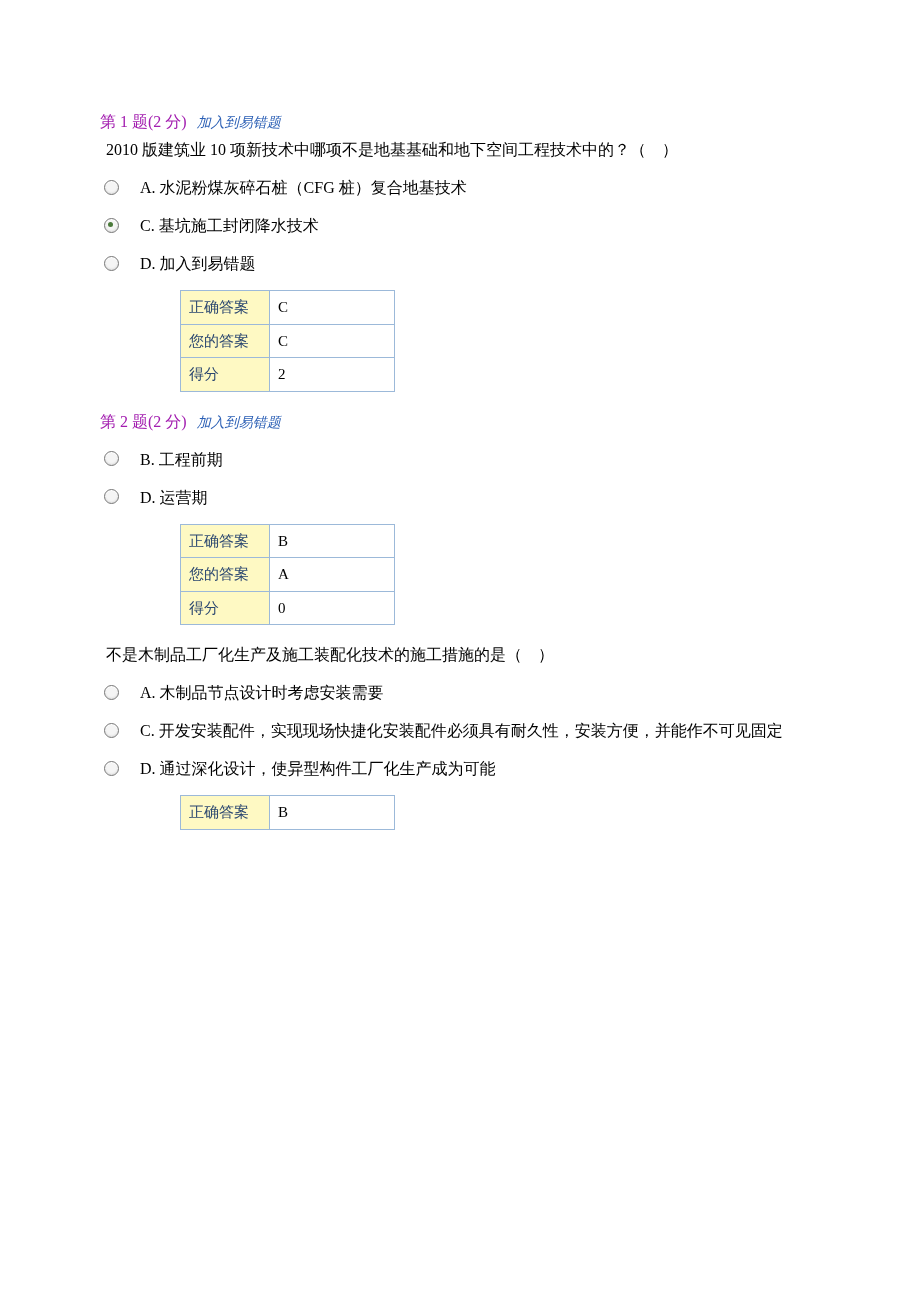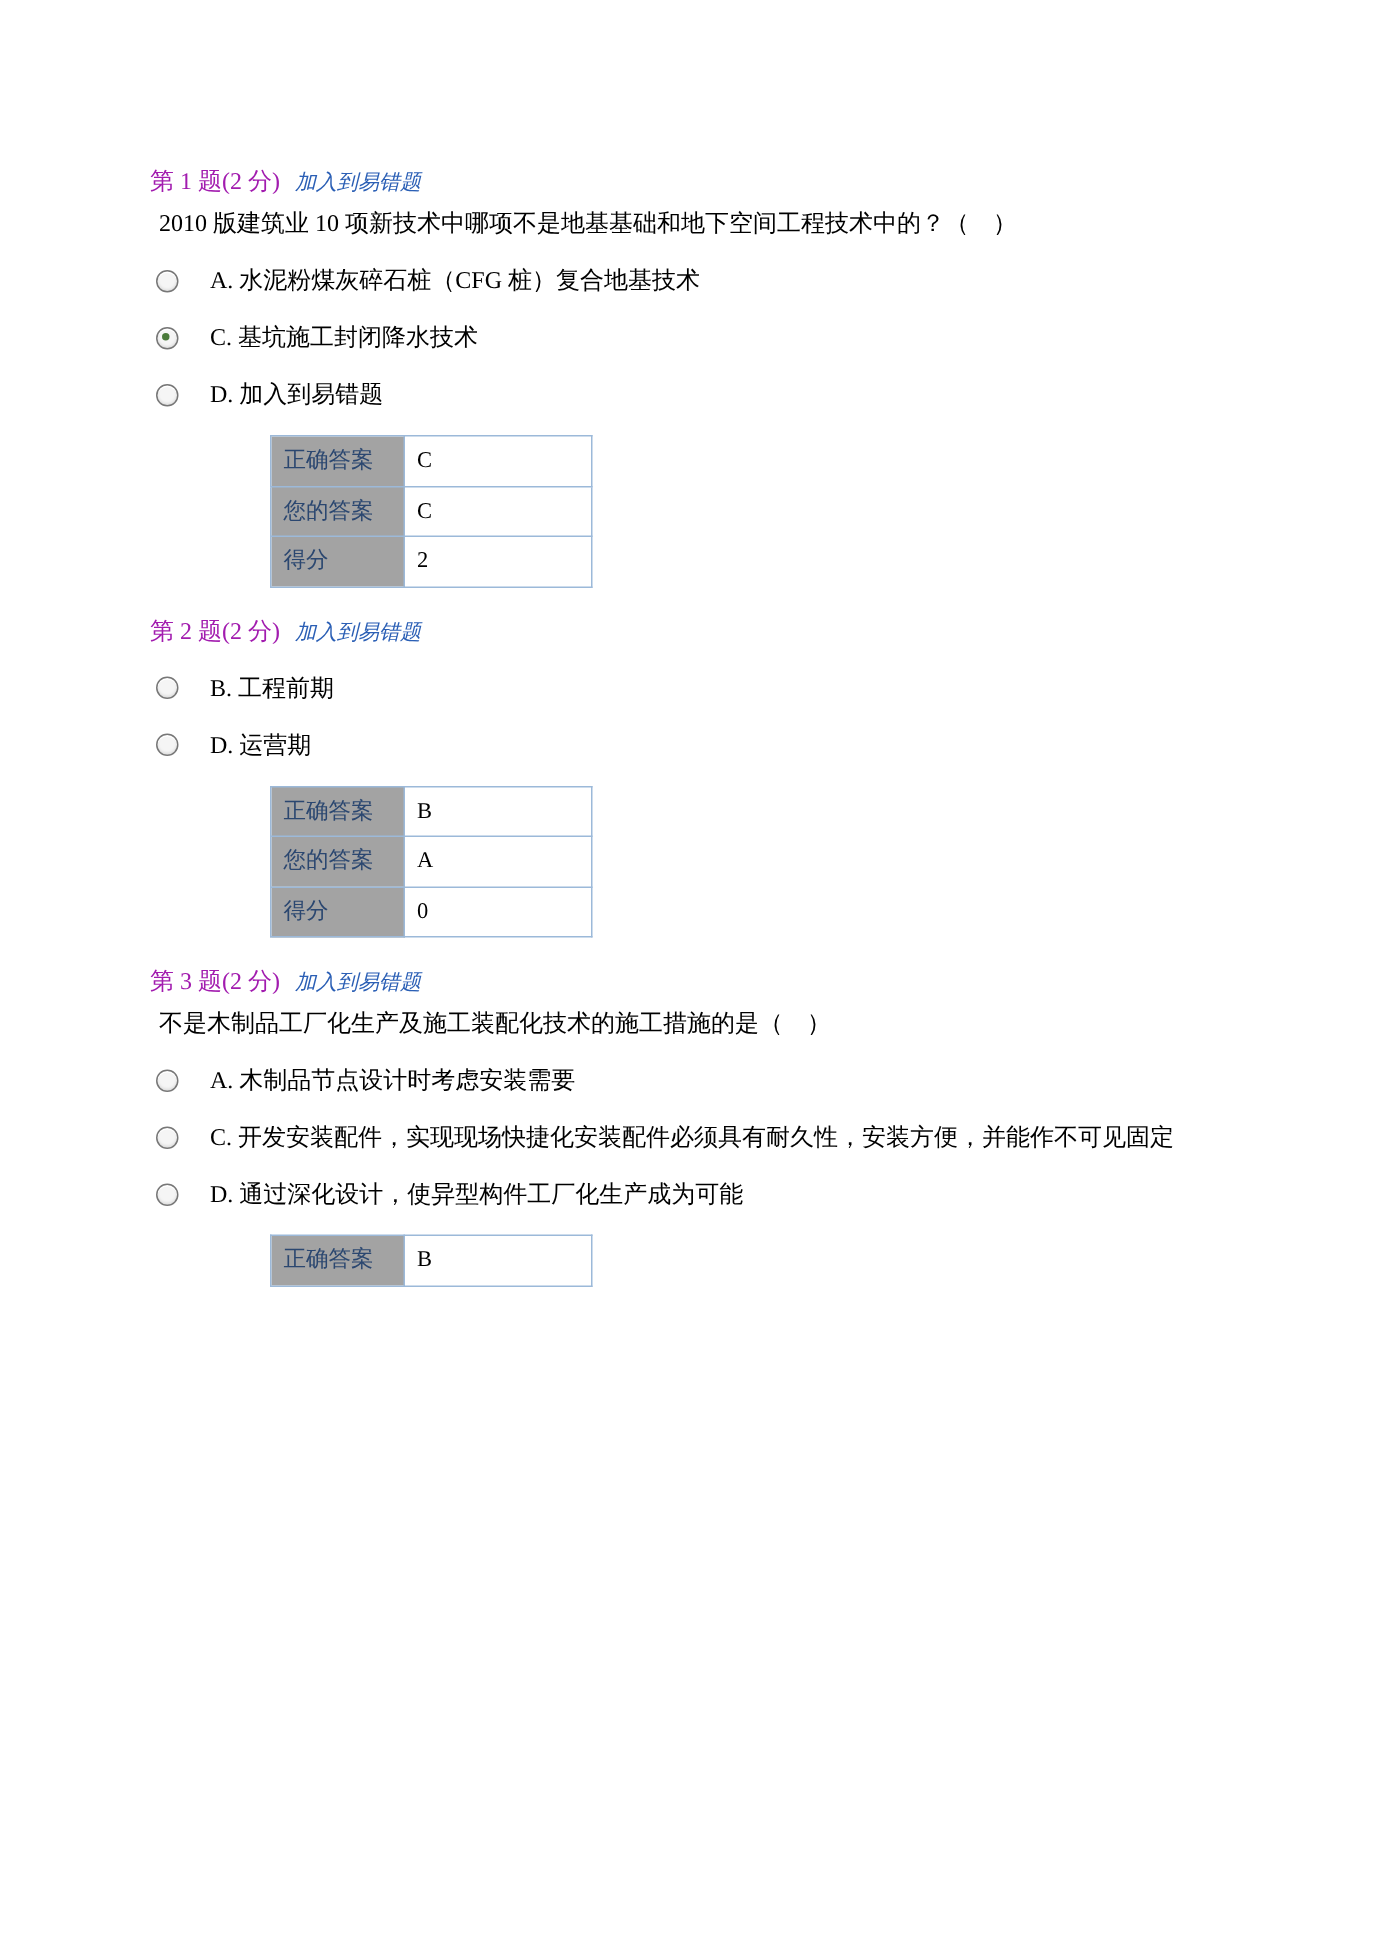--- a/index.html
+++ b/index.html
@@ -74,21 +74,21 @@
     margin-bottom: 18px;
   }
   .answer-table td {
     border: 1px solid #9cb9d9;
     padding: 5px 8px;
     font-family: "SimSun", "宋体", serif;
     font-size: 15px;
     vertical-align: middle;
   }
   .answer-table td.label-cell {
-    background: #a3a3a3;
+    background: #fef9c3;
     color: #2b4770;
     width: 72px;
   }
   .answer-table td.value-cell {
     width: 108px;
     background: #fff;
   }
 </style>
 </head>
 <body>
@@ -168,24 +168,20 @@
     </tr>
     <tr>
       <td class="label-cell">得分</td>
       <td class="value-cell">0</td>
     </tr>
   </tbody>
     </table>
 </div>
 
 <div class="question-block">
-  <div class="q-header">
-    <span class="q-num-points"> 第 3 题(2 分)</span>
-    <span class="add-link">加入到易错题</span>
-  </div>
   <div class="q-text"> 不是木制品工厂化生产及施工装配化技术的施工措施的是（　）</div>
 
   <div class="option-row">
     <span class="radio-wrap">
         <span class="radio-icon"></span>
       </span>
     <span class="option-text">A. 木制品节点设计时考虑安装需要</span>
   </div>
   <div class="option-row">
     <span class="radio-wrap">

